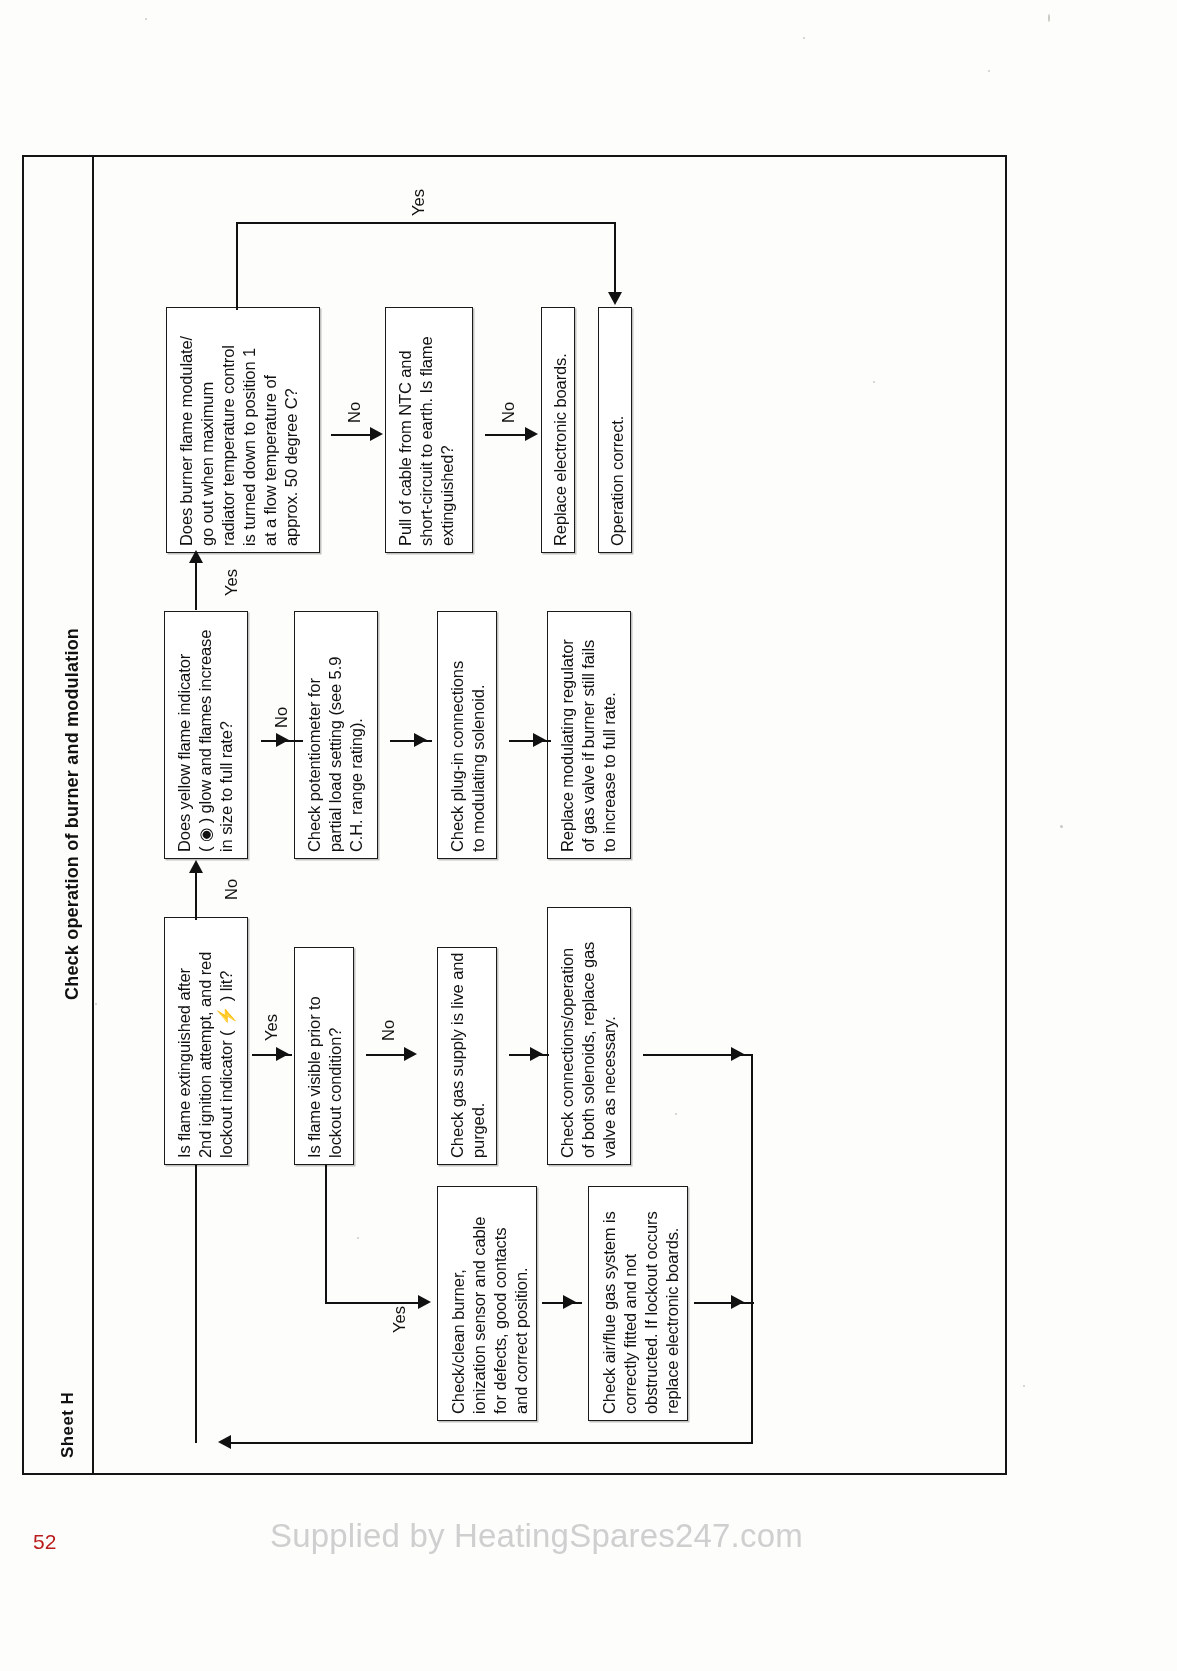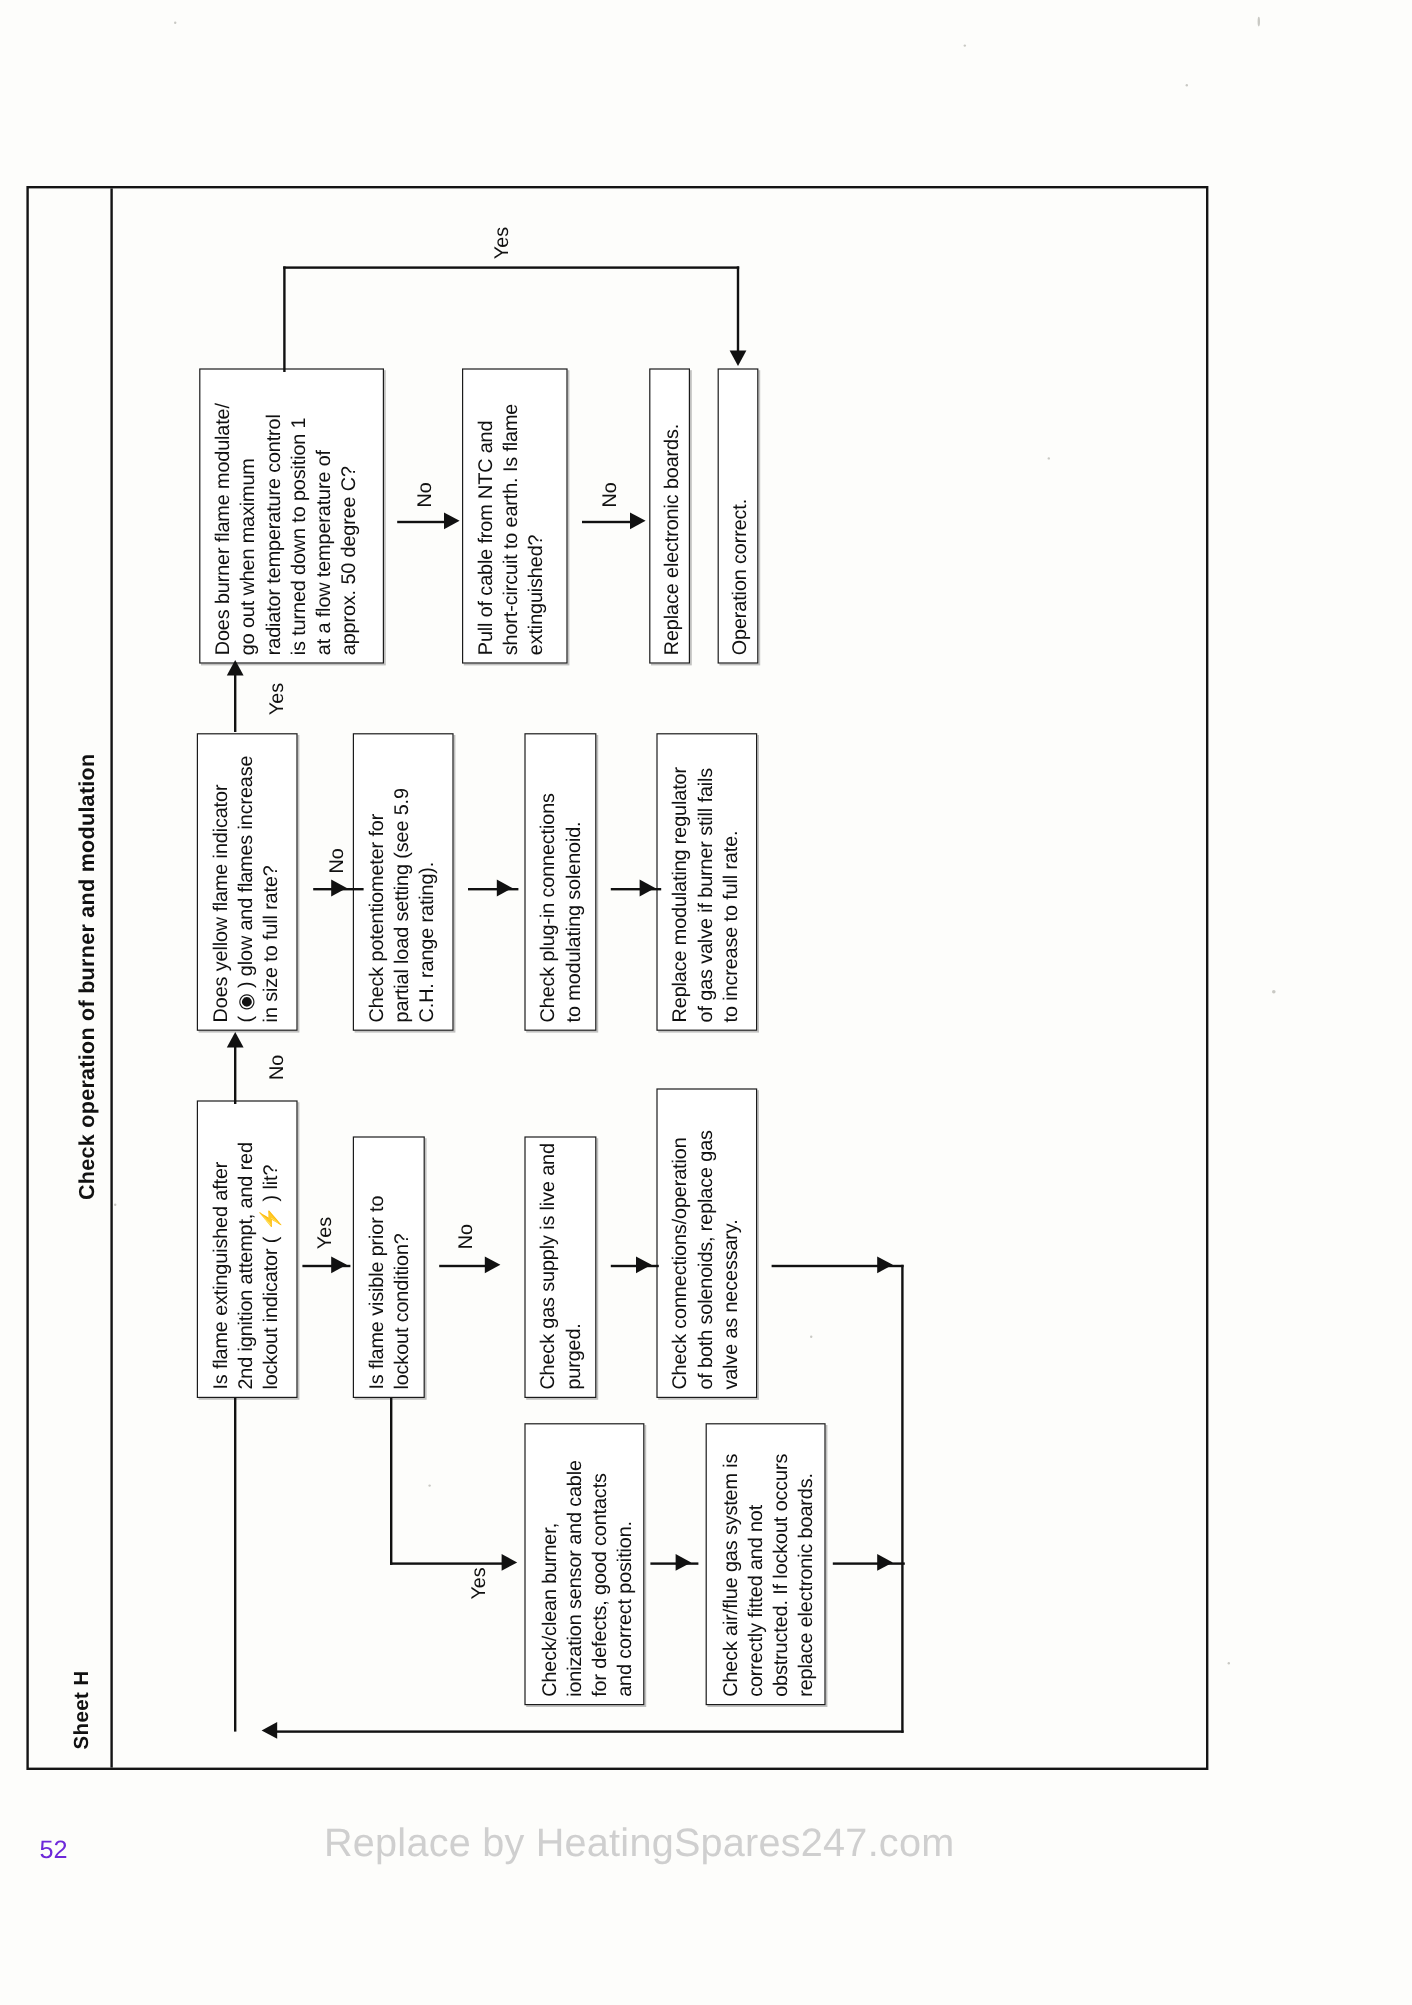--- a/index.html
+++ b/index.html
@@ -17,21 +17,21 @@
     position: absolute; inset: 0;
     background: #fdfdfb;
   }
   .speck { position:absolute; background:#c9c9c4; border-radius:50%; }
 
   
   .page-number {
     position: absolute;
     left: 33px; top: 1530px;
     font-size: 21px;
-    color: #6d28d9;
+    color: #b91c1c;
     font-family: "Liberation Sans", sans-serif;
   }
 
   
   .watermark {
     position: absolute;
     left: 270px; top: 1517px;
     font-size: 33px;
     color: #cfcfcf;
     letter-spacing: 0.2px;
@@ -280,15 +280,15 @@
   <div class="line-h" style="left:694px; top:1302px; width:60px;"></div>
   <div class="arrow right" style="left:731px; top:1295px;"></div>
 
   <div class="line-v" style="left:751px; top:1054px; height:390px;"></div>
   <div class="line-h" style="left:230px; top:1442px; width:523px;"></div>
   <div class="arrow left" style="left:218px; top:1435px;"></div>
   <div class="line-v" style="left:195px; top:1165px; height:278px;"></div>
 
   <div class="page-number">52</div>
 
-  <div class="watermark">Replace by HeatingSpares247.com</div>
+  <div class="watermark">Supplied by HeatingSpares247.com</div>
 
 </div>
 
 </body></html>

